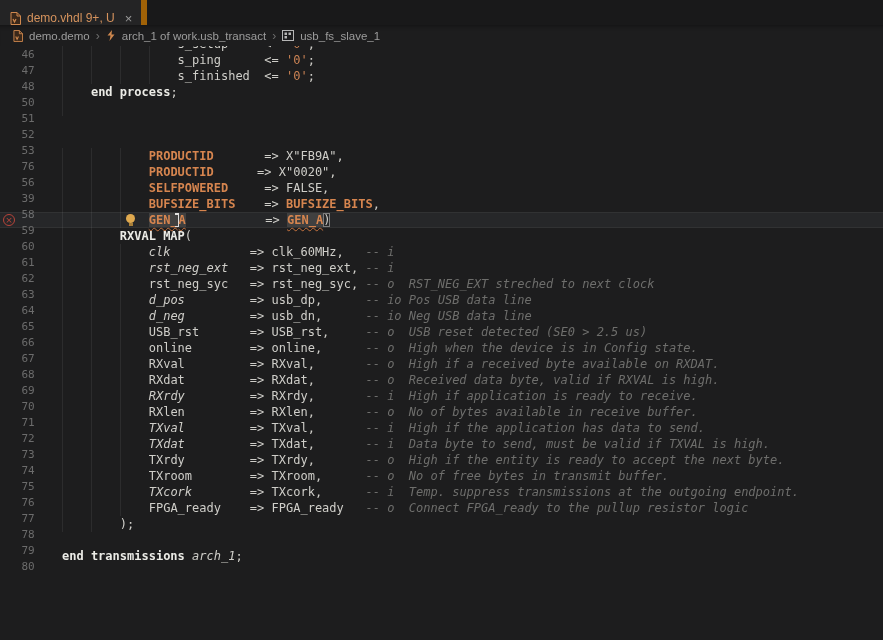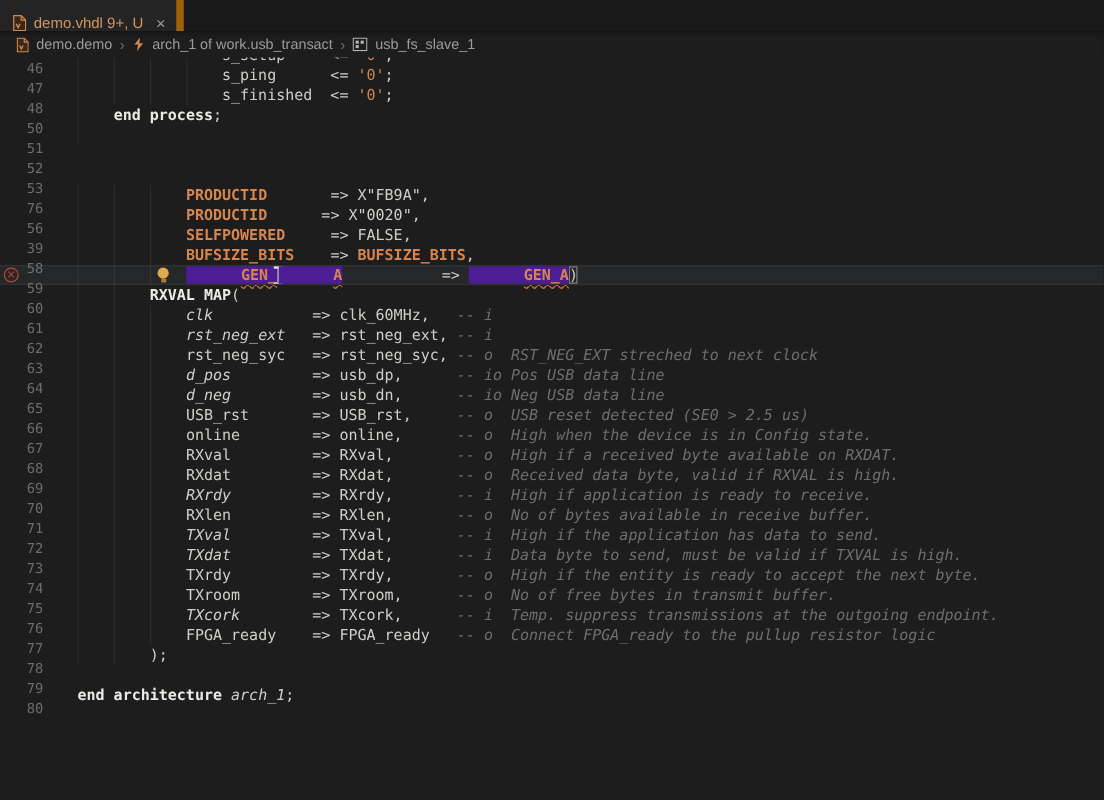--- a/index.html
+++ b/index.html
@@ -53,21 +53,21 @@
   .src{position:absolute;left:62px;top:0;height:16px;}
   .guide{position:absolute;top:0;bottom:0;width:1px;background:rgba(255,255,255,.065);}
   
   .tk{position:relative;}
   .p  {color:#cfcec9;}
   .kw {color:#ebebe6;font-weight:bold;}
   .gc {color:#d6854f;font-weight:bold;}
   .cm {color:#6e6e6c;font-style:italic;}
   .it {color:#cfcec9;font-style:italic;}
   .str{color:#cd8455;}
-  .sel{background:#4c1d95;padding-left:44px;}
+  .sel{background:#404040;}
   .sq{
     text-decoration-line:underline;text-decoration-style:wavy;
     text-decoration-color:#c2703d;text-decoration-thickness:1px;
     text-underline-offset:3px;text-decoration-skip-ink:none;
   }
   .bx{box-shadow:inset 0 0 0 1px #7d7d7d;}
   
   .caret{
     position:relative;display:inline-block;width:0;height:12px;
     border-left:1.5px solid #dedede;vertical-align:-2px;
@@ -161,15 +161,15 @@
       <div class="line"><span class="gut"><span class="ln">70</span></span><span class="src"><span class="guide" style="left: 0ch;"></span><span class="guide" style="left: 4ch;"></span><span class="guide" style="left: 8ch;"></span><span class="tk p">            </span><span class="tk it">RXrdy</span><span class="tk p">         =&gt; </span><span class="tk p">RXrdy,       </span><span class="tk cm">-- i  High if application is ready to receive.</span></span></div>
       <div class="line"><span class="gut"><span class="ln">71</span></span><span class="src"><span class="guide" style="left: 0ch;"></span><span class="guide" style="left: 4ch;"></span><span class="guide" style="left: 8ch;"></span><span class="tk p">            </span><span class="tk p">RXlen</span><span class="tk p">         =&gt; </span><span class="tk p">RXlen,       </span><span class="tk cm">-- o  No of bytes available in receive buffer.</span></span></div>
       <div class="line"><span class="gut"><span class="ln">72</span></span><span class="src"><span class="guide" style="left: 0ch;"></span><span class="guide" style="left: 4ch;"></span><span class="guide" style="left: 8ch;"></span><span class="tk p">            </span><span class="tk it">TXval</span><span class="tk p">         =&gt; </span><span class="tk p">TXval,       </span><span class="tk cm">-- i  High if the application has data to send.</span></span></div>
       <div class="line"><span class="gut"><span class="ln">73</span></span><span class="src"><span class="guide" style="left: 0ch;"></span><span class="guide" style="left: 4ch;"></span><span class="guide" style="left: 8ch;"></span><span class="tk p">            </span><span class="tk it">TXdat</span><span class="tk p">         =&gt; </span><span class="tk p">TXdat,       </span><span class="tk cm">-- i  Data byte to send, must be valid if TXVAL is high.</span></span></div>
       <div class="line"><span class="gut"><span class="ln">74</span></span><span class="src"><span class="guide" style="left: 0ch;"></span><span class="guide" style="left: 4ch;"></span><span class="guide" style="left: 8ch;"></span><span class="tk p">            </span><span class="tk p">TXrdy</span><span class="tk p">         =&gt; </span><span class="tk p">TXrdy,       </span><span class="tk cm">-- o  High if the entity is ready to accept the next byte.</span></span></div>
       <div class="line"><span class="gut"><span class="ln">75</span></span><span class="src"><span class="guide" style="left: 0ch;"></span><span class="guide" style="left: 4ch;"></span><span class="guide" style="left: 8ch;"></span><span class="tk p">            </span><span class="tk p">TXroom</span><span class="tk p">        =&gt; </span><span class="tk p">TXroom,      </span><span class="tk cm">-- o  No of free bytes in transmit buffer.</span></span></div>
       <div class="line"><span class="gut"><span class="ln">76</span></span><span class="src"><span class="guide" style="left: 0ch;"></span><span class="guide" style="left: 4ch;"></span><span class="guide" style="left: 8ch;"></span><span class="tk p">            </span><span class="tk it">TXcork</span><span class="tk p">        =&gt; </span><span class="tk p">TXcork,      </span><span class="tk cm">-- i  Temp. suppress transmissions at the outgoing endpoint.</span></span></div>
       <div class="line"><span class="gut"><span class="ln">77</span></span><span class="src"><span class="guide" style="left: 0ch;"></span><span class="guide" style="left: 4ch;"></span><span class="guide" style="left: 8ch;"></span><span class="tk p">            </span><span class="tk p">FPGA_ready</span><span class="tk p">    =&gt; </span><span class="tk p">FPGA_ready   </span><span class="tk cm">-- o  Connect FPGA_ready to the pullup resistor logic</span></span></div>
       <div class="line"><span class="gut"><span class="ln">78</span></span><span class="src"><span class="guide" style="left: 0ch;"></span><span class="guide" style="left: 4ch;"></span><span class="tk p">        );</span></span></div>
       <div class="line"><span class="gut"><span class="ln">79</span></span><span class="src"></span></div>
-      <div class="line"><span class="gut"><span class="ln">80</span></span><span class="src"><span class="tk kw">end architecture </span><span class="tk it">arch_1</span><span class="tk p">;</span></span></div>
+      <div class="line"><span class="gut"><span class="ln">80</span></span><span class="src"><span class="tk kw">end transmissions </span><span class="tk it">arch_1</span><span class="tk p">;</span></span></div>
     </div>
 </div>
 
 </body></html>

